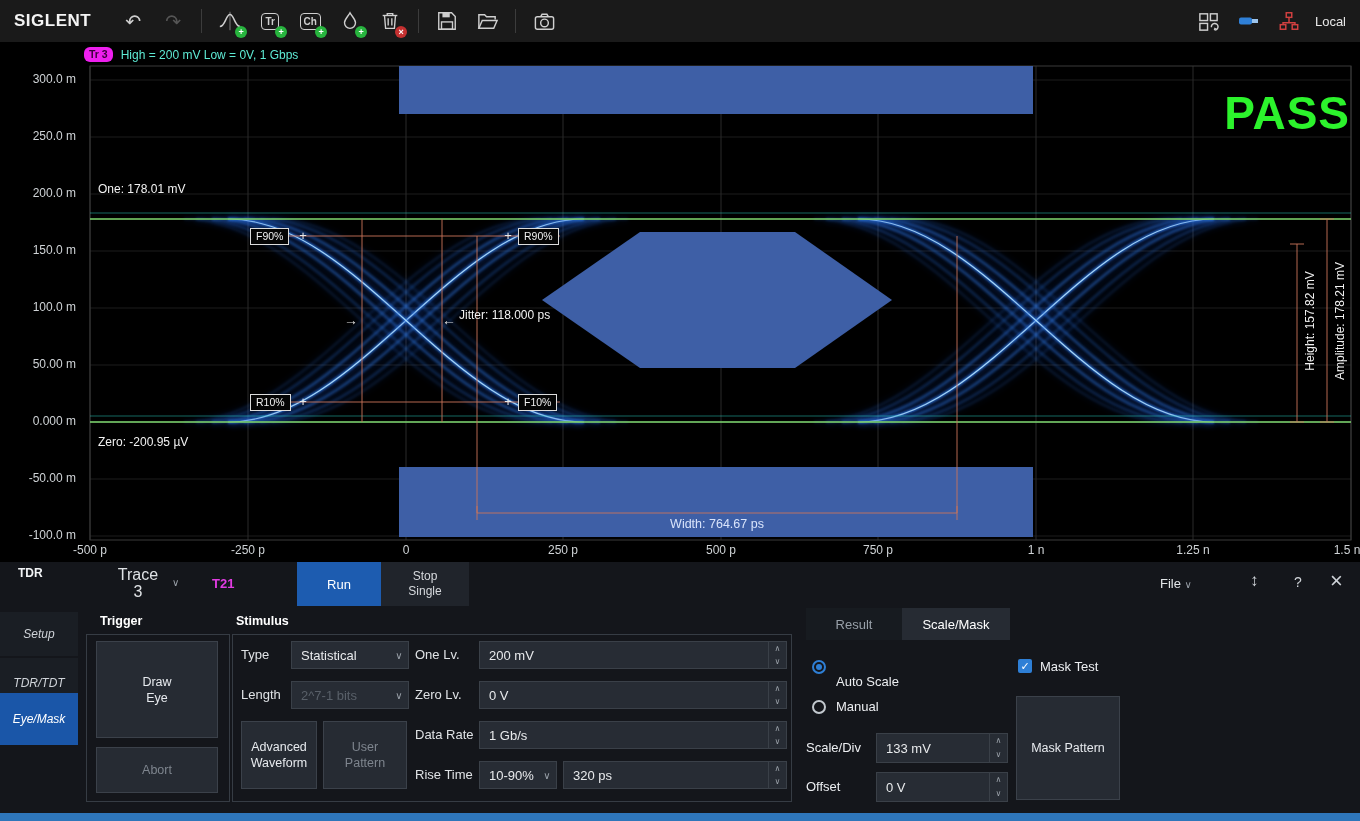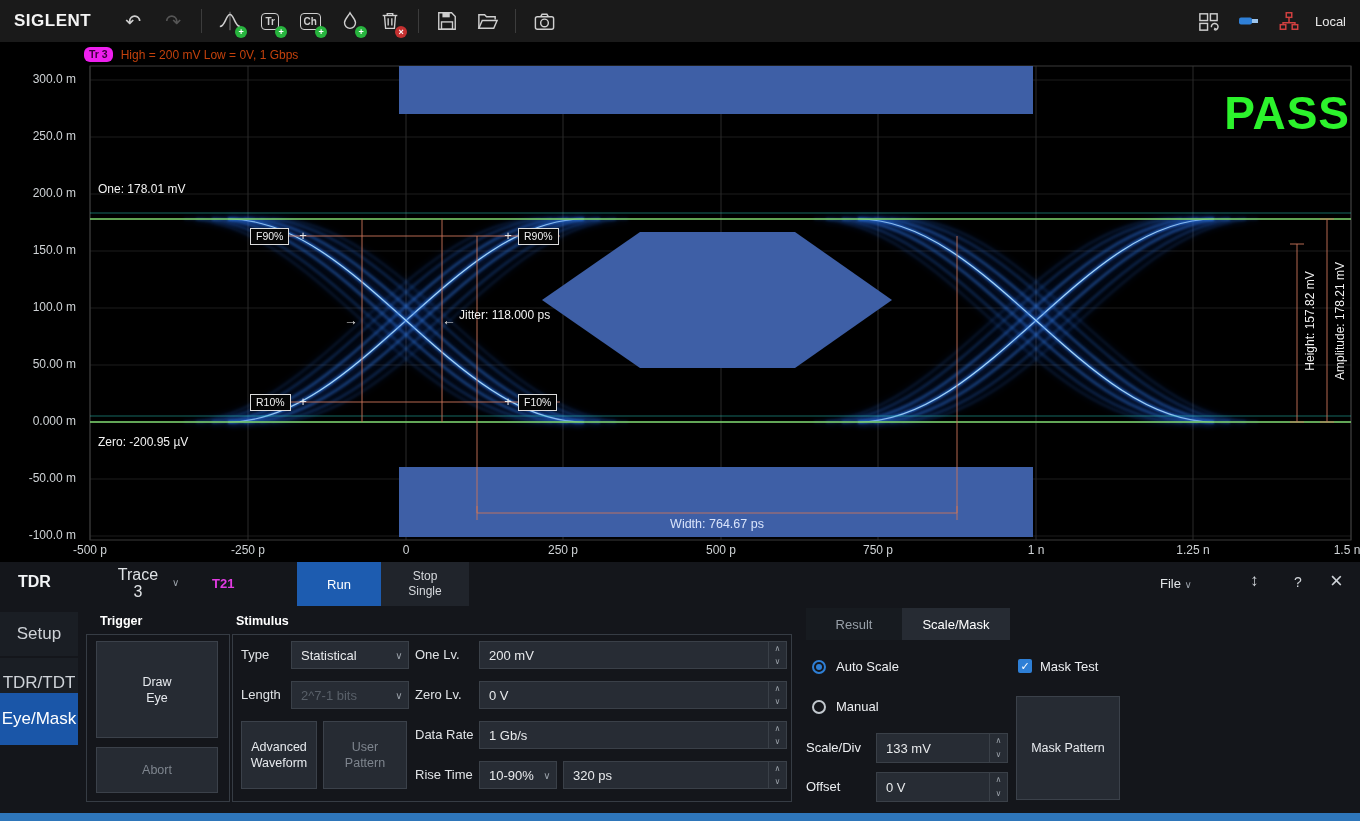--- a/index.html
+++ b/index.html
@@ -22,47 +22,47 @@
   .badge-plus{background:#27b43e;}
   .badge-x{background:#c43030;}
   #toolbar-spacer{flex:1;}
   #local-label{font-size:13px;color:#e8e8e8;margin:0 14px 0 6px;}
 
   
   #graph{position:absolute;left:0;top:42px;width:1360px;height:520px;background:#000;overflow:hidden;}
   #plot-svg{position:absolute;left:0;top:0;width:1360px;height:520px;font-family:"Liberation Sans",sans-serif;}
   #trace-header{position:absolute;left:84px;top:4px;height:17px;display:flex;align-items:center;gap:8px;}
   .tr-badge{background:#ee1fee;color:#3a003a;font-size:10.5px;font-weight:bold;padding:1px 5px;line-height:13px;border-radius:6px;}
-  .tr-info{color:#c2410c;font-size:12px;}
+  .tr-info{color:#5eead4;font-size:12px;}
   .ytick{position:absolute;left:0;width:76px;text-align:right;font-size:12px;color:#cfd3d6;height:16px;line-height:16px;}
   .xtick{position:absolute;top:501px;width:70px;text-align:center;font-size:12px;color:#cfd3d6;}
   .anno{position:absolute;font-size:12px;color:#f2f2f2;text-shadow:0 0 3px #000;white-space:nowrap;}
   .meas-box{position:absolute;border:1px solid #dcdcdc;background:#050505;color:#f0f0f0;
             font-size:10.5px;padding:1px 5px;line-height:13px;white-space:nowrap;}
   #pass-indicator{position:absolute;top:44px;right:10px;font-size:46px;font-weight:bold;color:#2cf32c;letter-spacing:1px;}
 
   
   #panel{position:absolute;left:0;top:562px;width:1360px;height:251px;background:#14161b;}
   .ptext{font-size:13px;color:#e3e6e9;white-space:nowrap;}
-  #tdr-title{left:18px;top:11px;font-size:16px;font-weight:bold;color:#f2f4f6;}
+  #tdr-title{left:18px;top:4px;font-size:12px;font-weight:bold;color:#f2f4f6;}
   #trace-select{left:108px;top:4px;width:60px;text-align:center;font-size:16px;line-height:17px;color:#dfe2e5;cursor:pointer;}
   .chev{color:#9aa1a9;font-size:10px;}
   #trace-chev{left:172px;top:15px;}
   #t21-label{left:212px;top:14px;font-size:13px;color:#e23ce2;font-weight:bold;}
   #run-btn{left:297px;top:0;width:84px;height:44px;background:#1d5cb0;color:#fff;font-size:13px;
            display:flex;align-items:center;justify-content:center;cursor:pointer;}
   #stop-btn{left:381px;top:0;width:88px;height:44px;background:#20242b;color:#d6d9dd;font-size:12px;
            display:flex;flex-direction:column;align-items:center;justify-content:center;line-height:15px;cursor:pointer;}
   #file-btn{left:1160px;top:14px;cursor:pointer;}
   #updown-btn{left:1250px;top:9px;font-size:17px;color:#cfd3d8;cursor:pointer;}
   #help-btn{left:1294px;top:12px;font-size:14px;color:#cfd3d8;cursor:pointer;}
   #close-btn{left:1330px;top:6px;font-size:22px;color:#cfd3d8;cursor:pointer;}
 
-  .side-item{position:absolute;left:0;width:78px;background:#1a1e24;color:#cfd3d8;font-size:17px;
-             display:flex;align-items:center;justify-content:center;cursor:pointer;}
+  .side-item{position:absolute;left:0;width:78px;background:#1a1e24;color:#cfd3d8;font-size:12px;
+             display:flex;align-items:center;justify-content:center;cursor:pointer;font-style:italic;}
   .side-item.sel{background:#1a56a8;color:#fff;}
 
   .group{position:absolute;border:1px solid #363c44;}
   .group-title{position:absolute;font-size:12.5px;font-weight:bold;color:#fff;}
   .pbtn{position:absolute;background:#262b33;border:1px solid #3b414a;color:#e7eaee;font-size:12.5px;
         display:flex;flex-direction:column;align-items:center;justify-content:center;line-height:16px;
         text-align:center;cursor:pointer;box-sizing:border-box;}
   .pbtn.dimbtn{color:#7e858e;}
   .flabel{position:absolute;font-size:13px;color:#dfe2e5;line-height:28px;white-space:nowrap;}
   .dd,.spin{position:absolute;height:28px;background:#272c34;border:1px solid #3a4048;box-sizing:border-box;
@@ -458,21 +458,21 @@
             <span>∧</span>
             <span>∨</span>
           </span>
       </div>
     </div>
 
     <div class="tab inactive" style="left:806px;top:46px;width:96px">Result</div>
     <div class="tab active" style="left:902px;top:46px;width:108px">Scale/Mask</div>
 
     <div class="radio on" style="left:812px;top:98px"></div>
-    <div class="ctl-label" style="left:836px;top:97px">Auto Scale</div>
+    <div class="ctl-label" style="left:836px;top:112px">Auto Scale</div>
 
     <div class="checkbox" style="left:1018px;top:97px">✓</div>
     <div class="ctl-label" style="left:1040px;top:97px">Mask Test</div>
 
     <div class="radio off" style="left:812px;top:138px"></div>
     <div class="ctl-label" style="left:836px;top:137px">Manual</div>
 
     <div class="ctl-label" style="left:806px;top:178px">Scale/Div</div>
     <div class="spin" style="left:876px;top:171px;width:132px;height:30px">
       <span class="val">133 mV</span>

